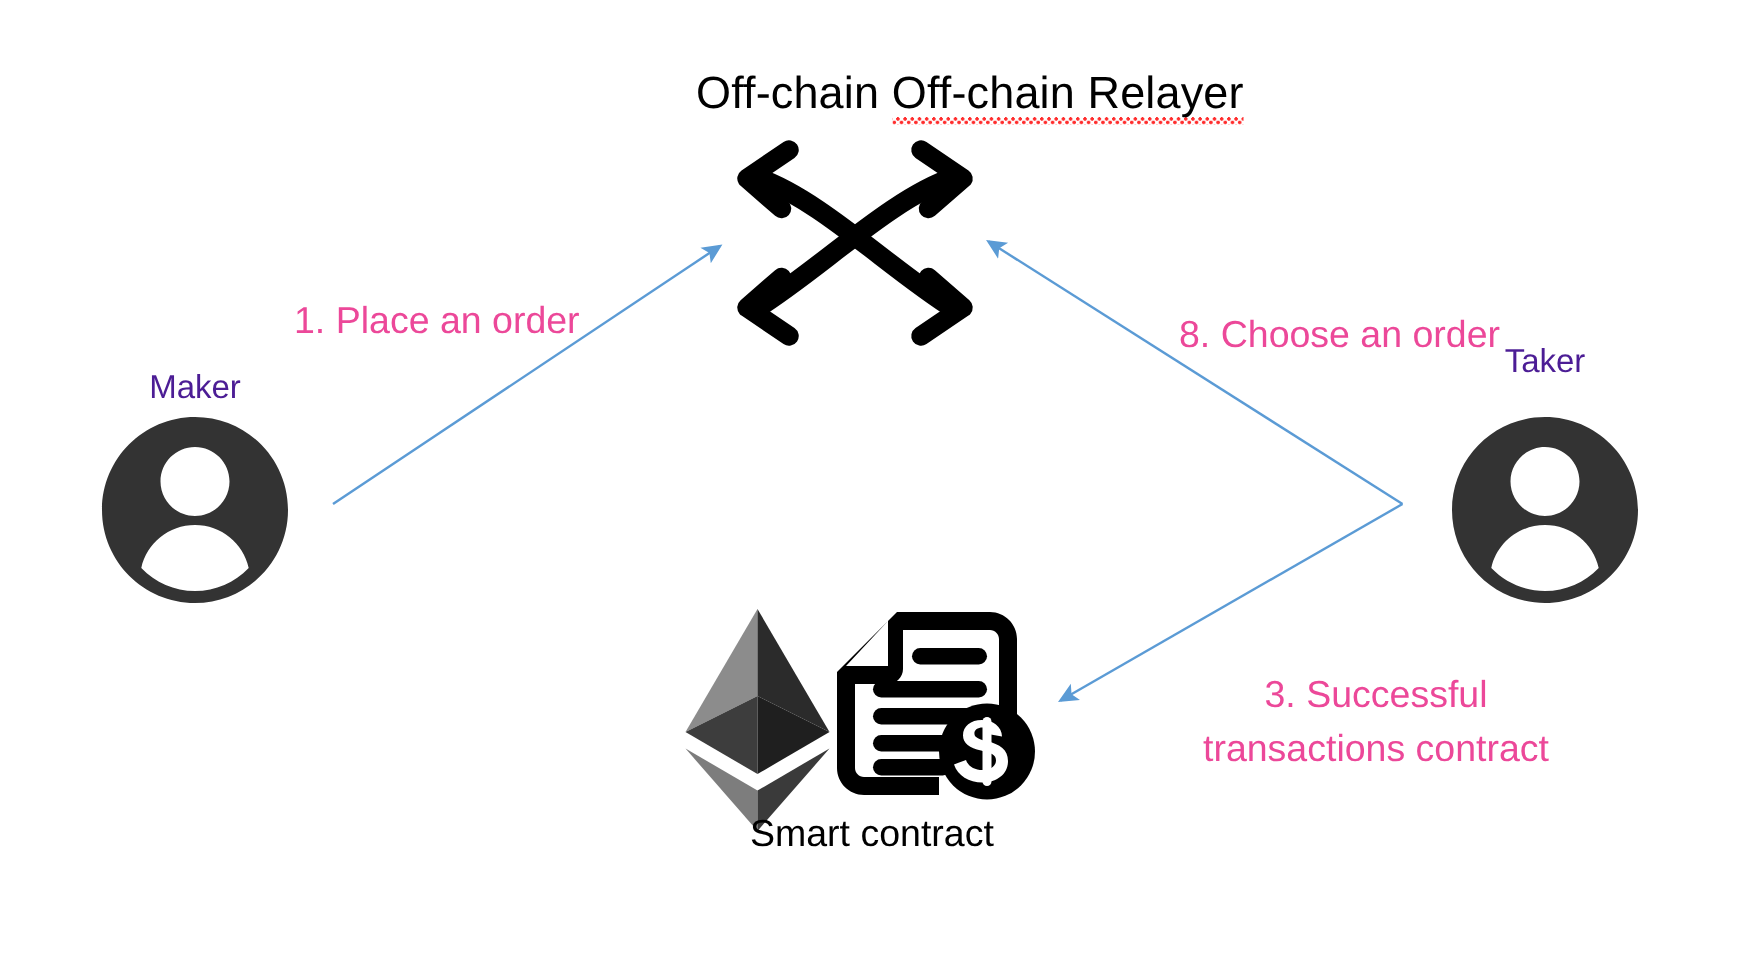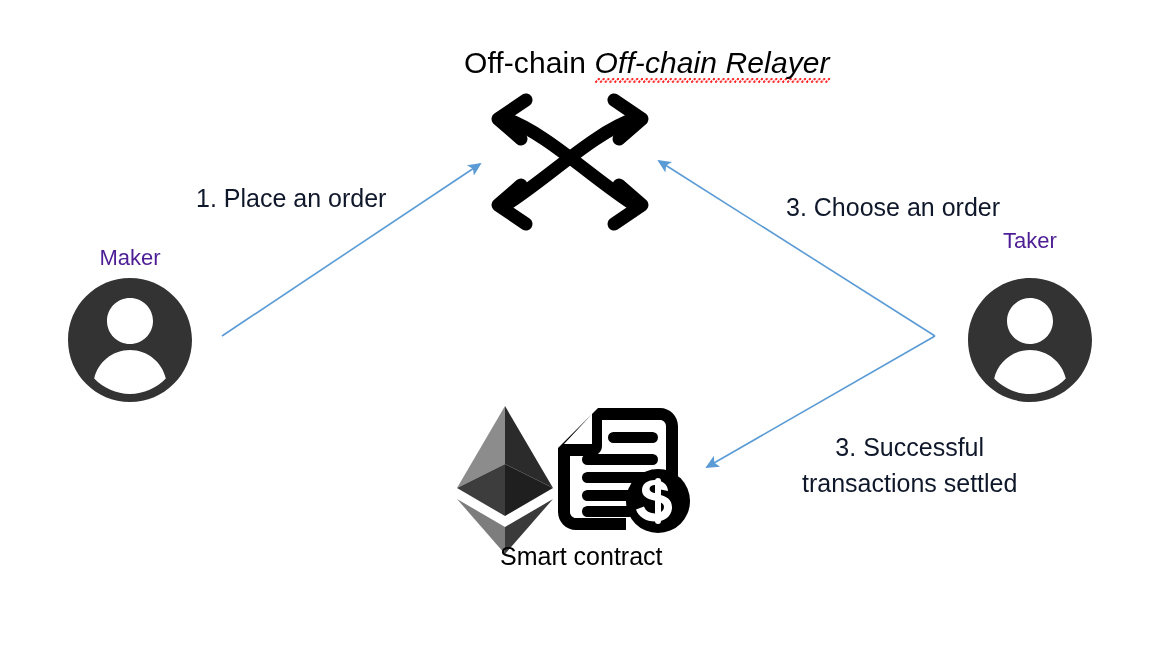--- a/index.html
+++ b/index.html
@@ -31,44 +31,44 @@
     letter-spacing: 0.1px;
   }
   .spellcheck {
     background-image:
       radial-gradient(circle at 1.2px 3.6px, #ff2d2d 1.1px, rgba(255,255,255,0) 1.3px),
       radial-gradient(circle at 3.6px 1.3px, #ff2d2d 1.1px, rgba(255,255,255,0) 1.3px);
     background-size: 4.8px 5px;
     background-repeat: repeat-x;
     background-position: 0 100%;
     padding-bottom: 4px;
-    font-style: italic;
   }
   .node-label {
     font-size: 22px;
     color: #4c1d95;
     white-space: nowrap;
     text-align: center;
   }
   .maker-label { left: 68px; top: 245px; width: 124px; }
   .taker-label { left: 968px; top: 228px; width: 124px; }
   .contract-label {
     left: 500px;
     top: 542px;
     width: 260px;
     font-size: 25px;
     color: #000000;
     text-align: left;
     white-space: nowrap;
   }
   .step-label {
     font-size: 25px;
-    color: #0f172a;
+    color: #ec4899;
     white-space: nowrap;
     line-height: 36px;
+    margin-top: 16px;
   }
   .step-1 { left: 196px; top: 180px; }
   .step-2 { left: 786px; top: 189px; }
   .step-3 { left: 802px; top: 429px; text-align: center; }
   .step-3 .l2 { display: block; }
 
   
   .avatar { width: 124px; height: 124px; }
   .relayer-icon { left: 474px; top: 92px; width: 192px; height: 140px; }
   .eth-icon { left: 455px; top: 404px; width: 100px; height: 152px; }
@@ -166,19 +166,19 @@
     </defs>
 
     <line x1="222" y1="336" x2="480" y2="164" stroke="#5B9BD5" stroke-width="1.6" marker-end="url(#ah)"></line>
 
     <line x1="935" y1="336" x2="659" y2="161" stroke="#5B9BD5" stroke-width="1.6" marker-end="url(#ah)"></line>
 
     <line x1="935" y1="336" x2="707" y2="467" stroke="#5B9BD5" stroke-width="1.6" marker-end="url(#ah)"></line>
   </svg>
 
   <div class="abs step-label step-1">1. Place an order</div>
-  <div class="abs step-label step-2">3. Choose an order</div>
+  <div class="abs step-label step-2">8. Choose an order</div>
   <div class="abs step-label step-3">
     <span>3. Successful</span>
-    <span class="l2">transactions settled</span>
+    <span class="l2">transactions contract</span>
   </div>
 
 </div>
 
 </body></html>

